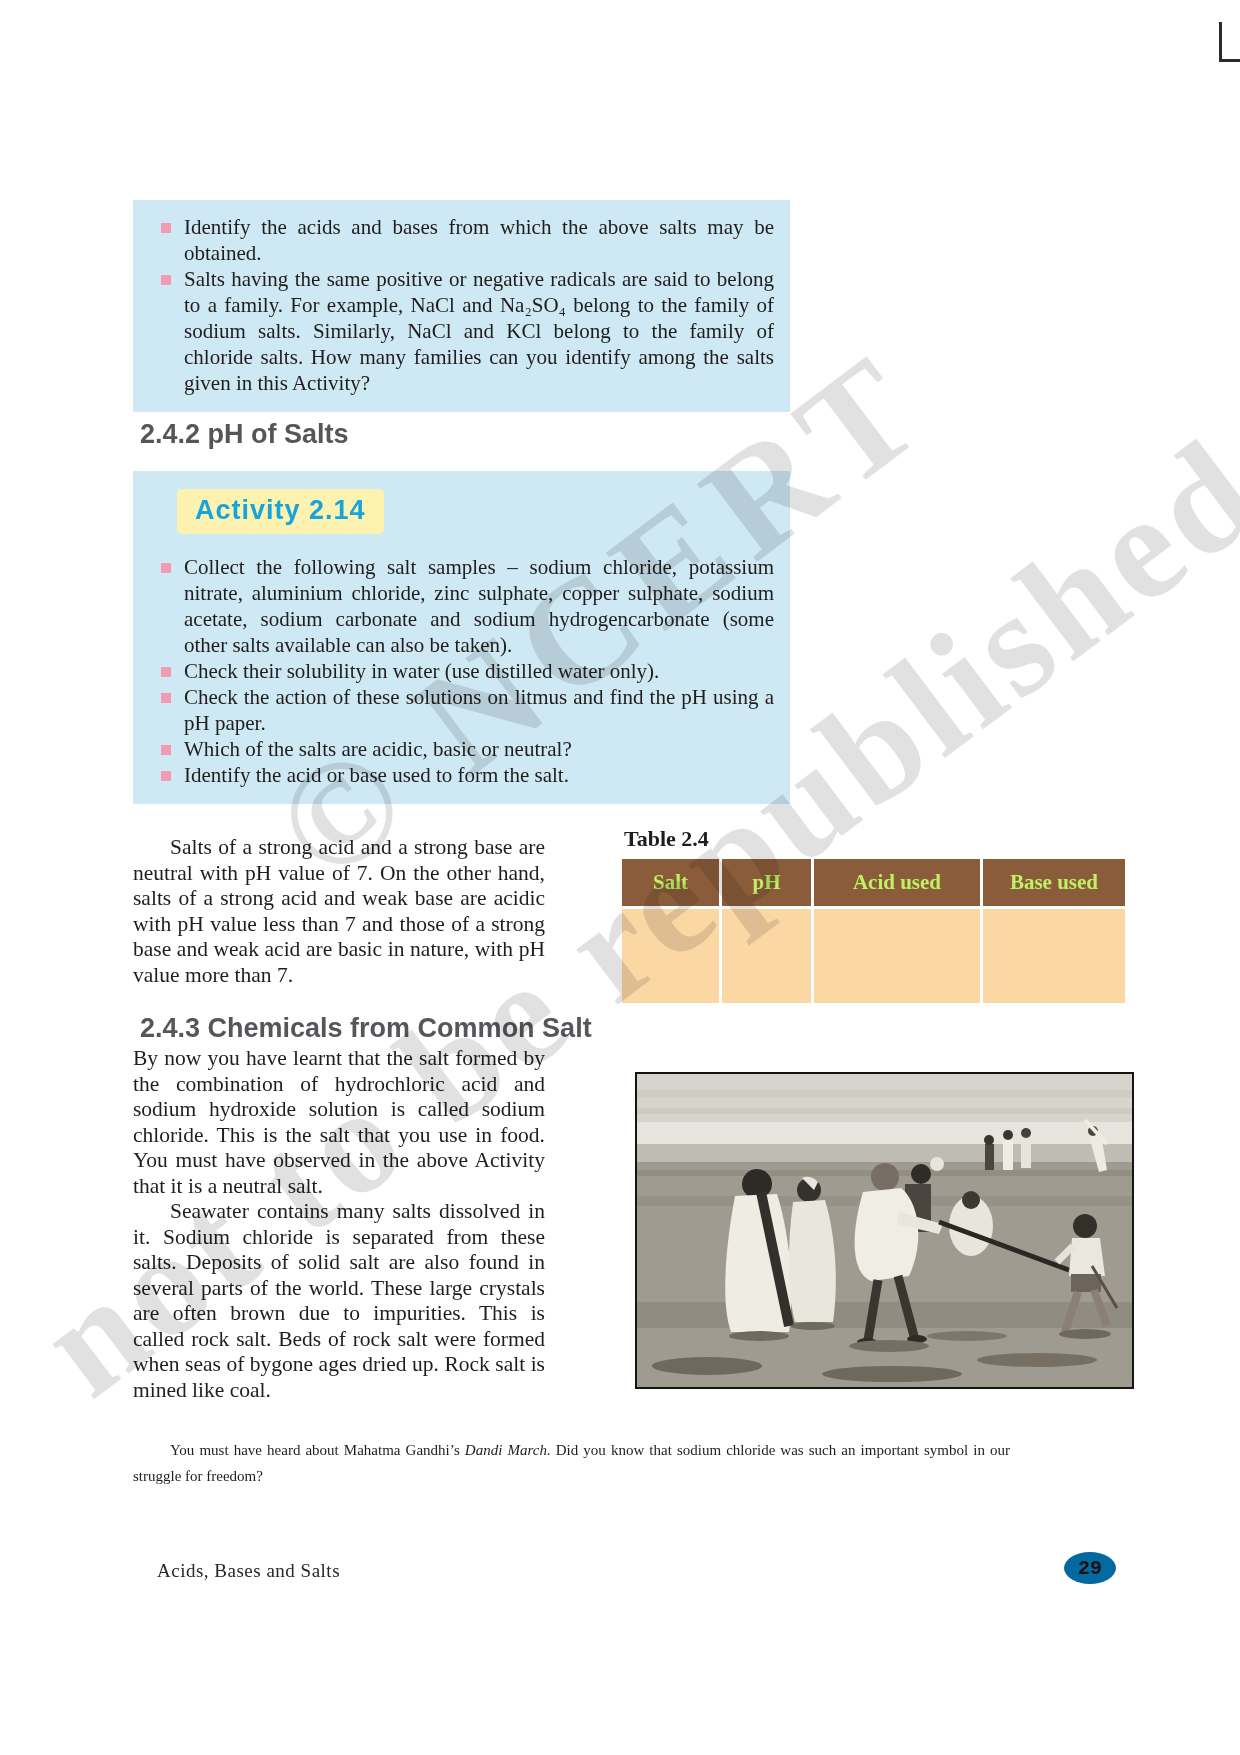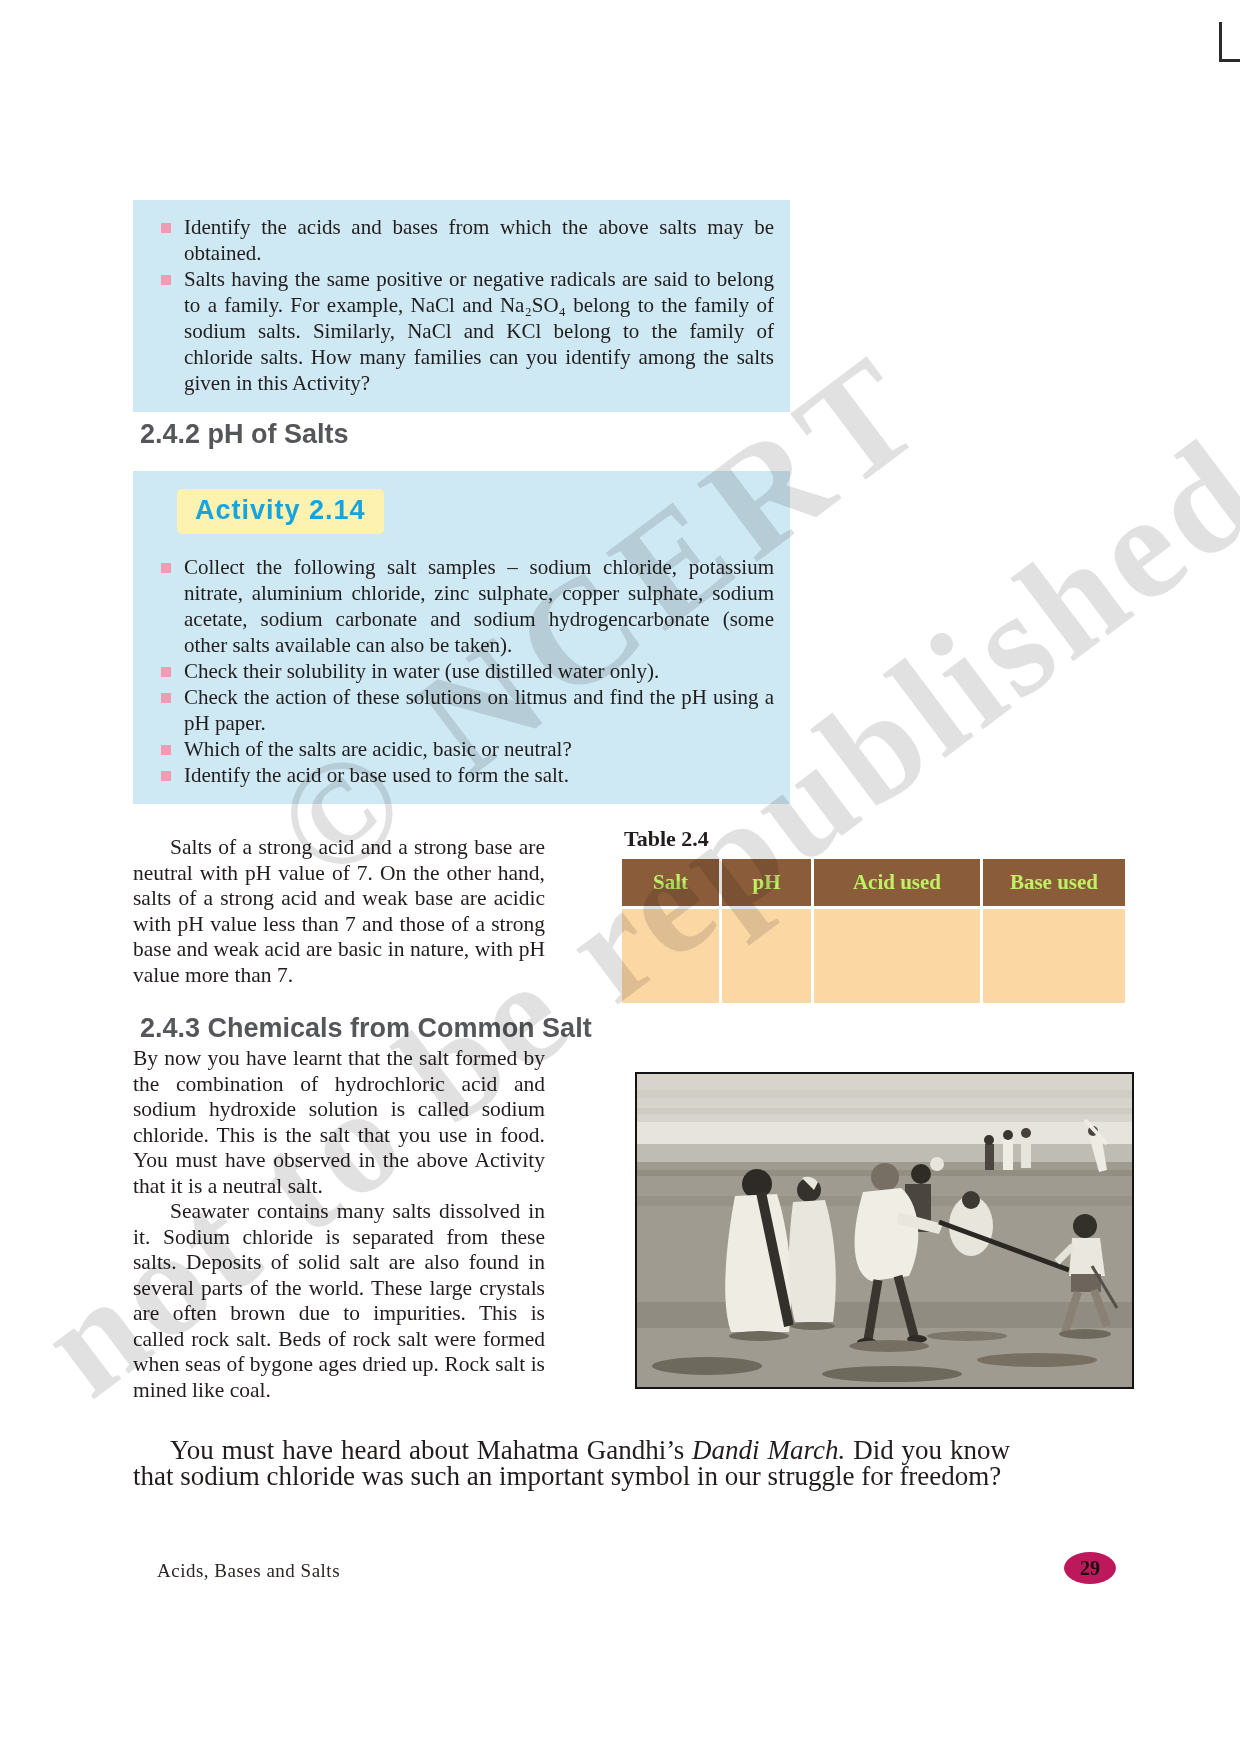--- a/index.html
+++ b/index.html
@@ -43,21 +43,21 @@
   .h243{top:1006px;}
   
   .leftcol{position:absolute;left:133px;width:412px;text-align:justify;
     font-size:21.5px;line-height:25.5px;}
   .ph-para{top:835px;}
   .salt-paras{top:1046px;}
   .indent{text-indent:37px;}
   .para{margin:0;}
   .dandi-para{
     position:absolute;left:133px;top:1437px;width:877px;
-    font-size:27px;line-height:26px;text-align:justify;text-indent:37px;margin:0;
+    font-size:15px;line-height:26px;text-align:justify;text-indent:37px;margin:0;
   }
   .dandi-italic{font-style:italic;}
   
   .table-wrap{position:absolute;left:622px;top:826px;width:503px;}
   .table-caption{font-size:22px;font-weight:bold;margin:0 0 7px 2px;}
   table.t24{border-collapse:separate;border-spacing:0;width:503px;}
   table.t24 th{
     background:#8A5C39;color:#bef264;font-size:21px;font-weight:bold;
     height:45px;text-align:center;vertical-align:middle;
     border-right:3px solid #ffffff;
@@ -74,23 +74,23 @@
     position:absolute;left:635px;top:1072px;width:495px;height:313px;
     border:2px solid #141414;box-sizing:content-box;background:#cfcdc6;
   }
   .photo svg{display:block;}
   
   .footer-chapter{
     position:absolute;left:133px;top:1560px;font-size:19px;color:#2a2624;letter-spacing:.5px;margin-left:24px;
   }
   .page-badge{
     position:absolute;left:1064px;top:1552px;width:52px;height:32px;
-    background:#be185d;border-radius:50%;
+    background:#0369a1;border-radius:50%;
     display:flex;align-items:center;justify-content:center;
-    font-family:Liberation Serif, serif;font-weight:bold;font-size:20px;color:#18110f;
+    font-family:Liberation Mono, monospace;font-weight:bold;font-size:20px;color:#18110f;
   }
   
   .watermark{
     position:absolute;z-index:40;pointer-events:none;
     font-family:"Liberation Serif",serif;color:#c9c9c9;opacity:.55;
     mix-blend-mode:multiply;white-space:nowrap;font-weight:bold;
   }
   .wm1{left:295px;top:760px;font-size:150px;letter-spacing:14px;
        transform:rotate(-37deg);transform-origin:left center;}
   .wm2{left:60px;top:1275px;font-size:150px;letter-spacing:6px;

